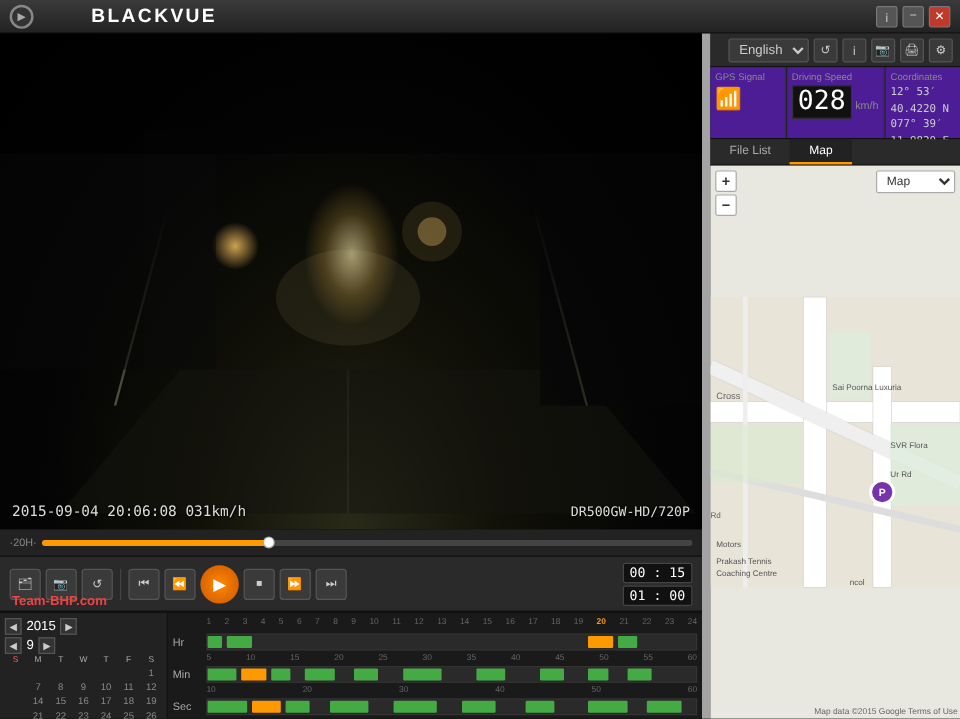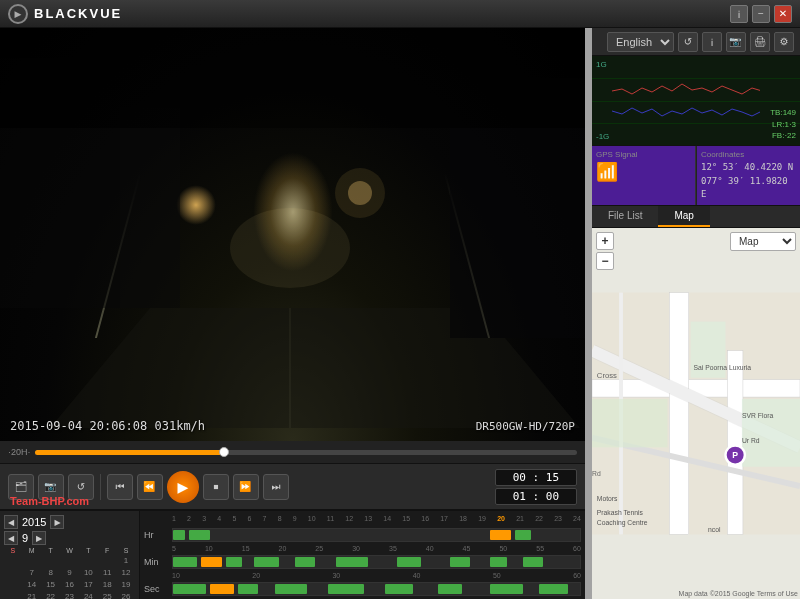--- a/index.html
+++ b/index.html
@@ -33,23 +33,24 @@
       height: 20px;
       background: #333;
       border-radius: 50%;
       border: 2px solid #888;
       display: flex;
       align-items: center;
       justify-content: center;
     }
     .logo-text {
       color: #fff;
-      font-size: 13px;
+      font-size: 16px;
       font-weight: bold;
       letter-spacing: 2px;
+      margin-left: 42px;
     }
     .title-controls {
       display: flex;
       gap: 4px;
     }
     .title-btn {
       width: 18px;
       height: 18px;
       background: #555;
       border: 1px solid #777;
@@ -259,21 +260,21 @@
     }
     .time-row {
       display: flex;
       align-items: center;
       gap: 4px;
     }
     .time-display {
       background: #111;
       border: 1px solid #444;
       border-radius: 2px;
-      padding: 1px 17px;
+      padding: 1px 5px;
       font-family: monospace;
       font-size: 11px;
       color: #fff;
     }
 
     
     #bottom-bar {
       height: 90px;
       background: #1a1a1a;
       border-top: 2px solid #111;
@@ -875,48 +876,35 @@
       <select class="lang-select">
         <option>English</option>
       </select>
       <div class="icon-btn">↺</div>
       <div class="icon-btn">ℹ</div>
       <div class="icon-btn">📷</div>
       <div class="icon-btn">🖨</div>
       <div class="icon-btn">⚙</div>
     </div>
 
-    <div id="gsensor-area">
-      <span class="gsensor-label-top">1G</span>
-      <span class="gsensor-label-bottom">-1G</span>
-
-      <div class="gsensor-line-h" style="top:25%;"></div>
-      <div class="gsensor-line-h" style="top:50%;"></div>
-      <div class="gsensor-line-h" style="top:75%;"></div>
-
-      <svg style="position:absolute;top:0;left:20px;right:0;width:calc(100% - 60px);height:100%;">
-
-        <polyline points="0,35 10,33 20,38 30,32 40,36 50,30 60,35 70,28 80,34 90,32 100,36 110,30 120,34 130,38 140,32 150,35 160,30 170,36 180,28 190,32" fill="none" stroke="#e44" stroke-width="1" opacity="0.8"></polyline>
-
-        <polyline points="0,55 10,58 20,52 30,57 40,53 50,60 60,55 70,58 80,52 90,57 100,54 110,59 120,53 130,56 140,60 150,55 160,58 170,52 180,56 190,59" fill="none" stroke="#44e" stroke-width="1" opacity="0.8"></polyline>
-      </svg>
-      <div class="gsensor-values">
-        <div>TB:149</div>
-        <div>LR:1·3</div>
-        <div>FB:·22</div>
-      </div>
-    </div>
 
     <div id="info-section">
 
       <div class="info-block">
         <div class="info-title">GPS Signal</div>
         <div class="gps-signal-icon">📶</div>
       </div>
 
+      <div class="info-block">
+        <div class="info-title">Driving Speed</div>
+        <div style="display:flex;align-items:baseline;gap:3px;">
+          <span class="speed-display">028</span>
+          <span class="speed-unit">km/h</span>
+        </div>
+      </div>
 
       <div class="info-block" style="border-right:none;">
         <div class="info-title">Coordinates</div>
         <div class="coords-val">12° 53′ 40.4220 N</div>
         <div class="coords-val">077° 39′ 11.9820 E</div>
       </div>
     </div>
 
     <div id="map-section">
       <div class="tab-bar">

